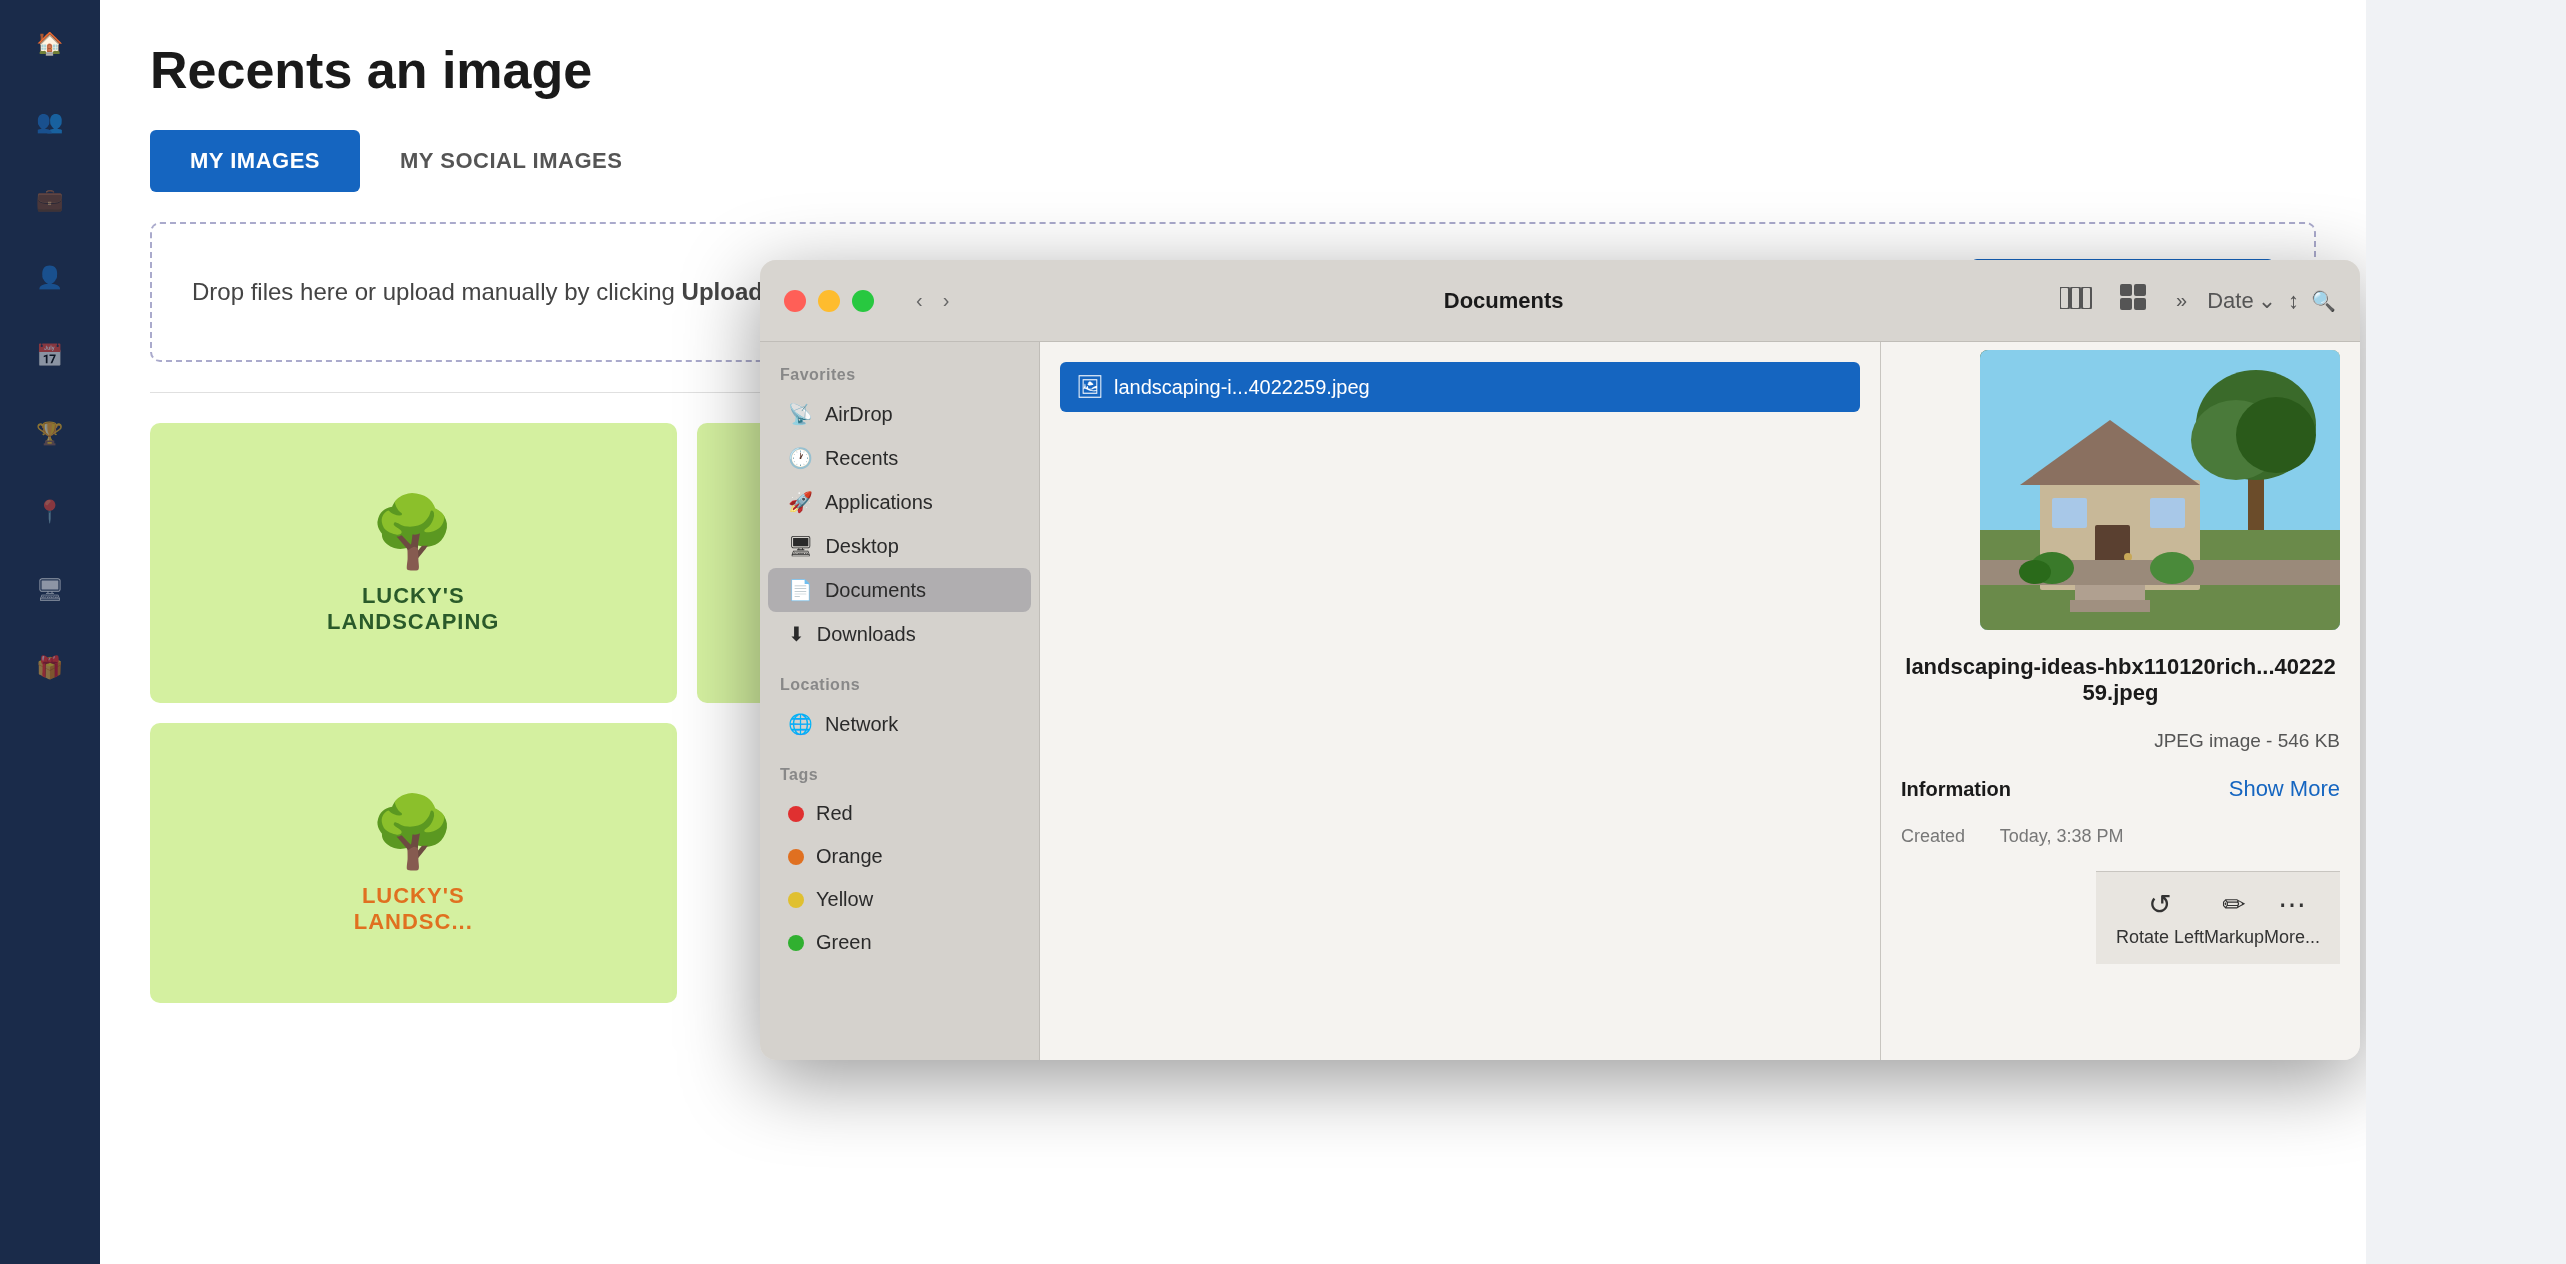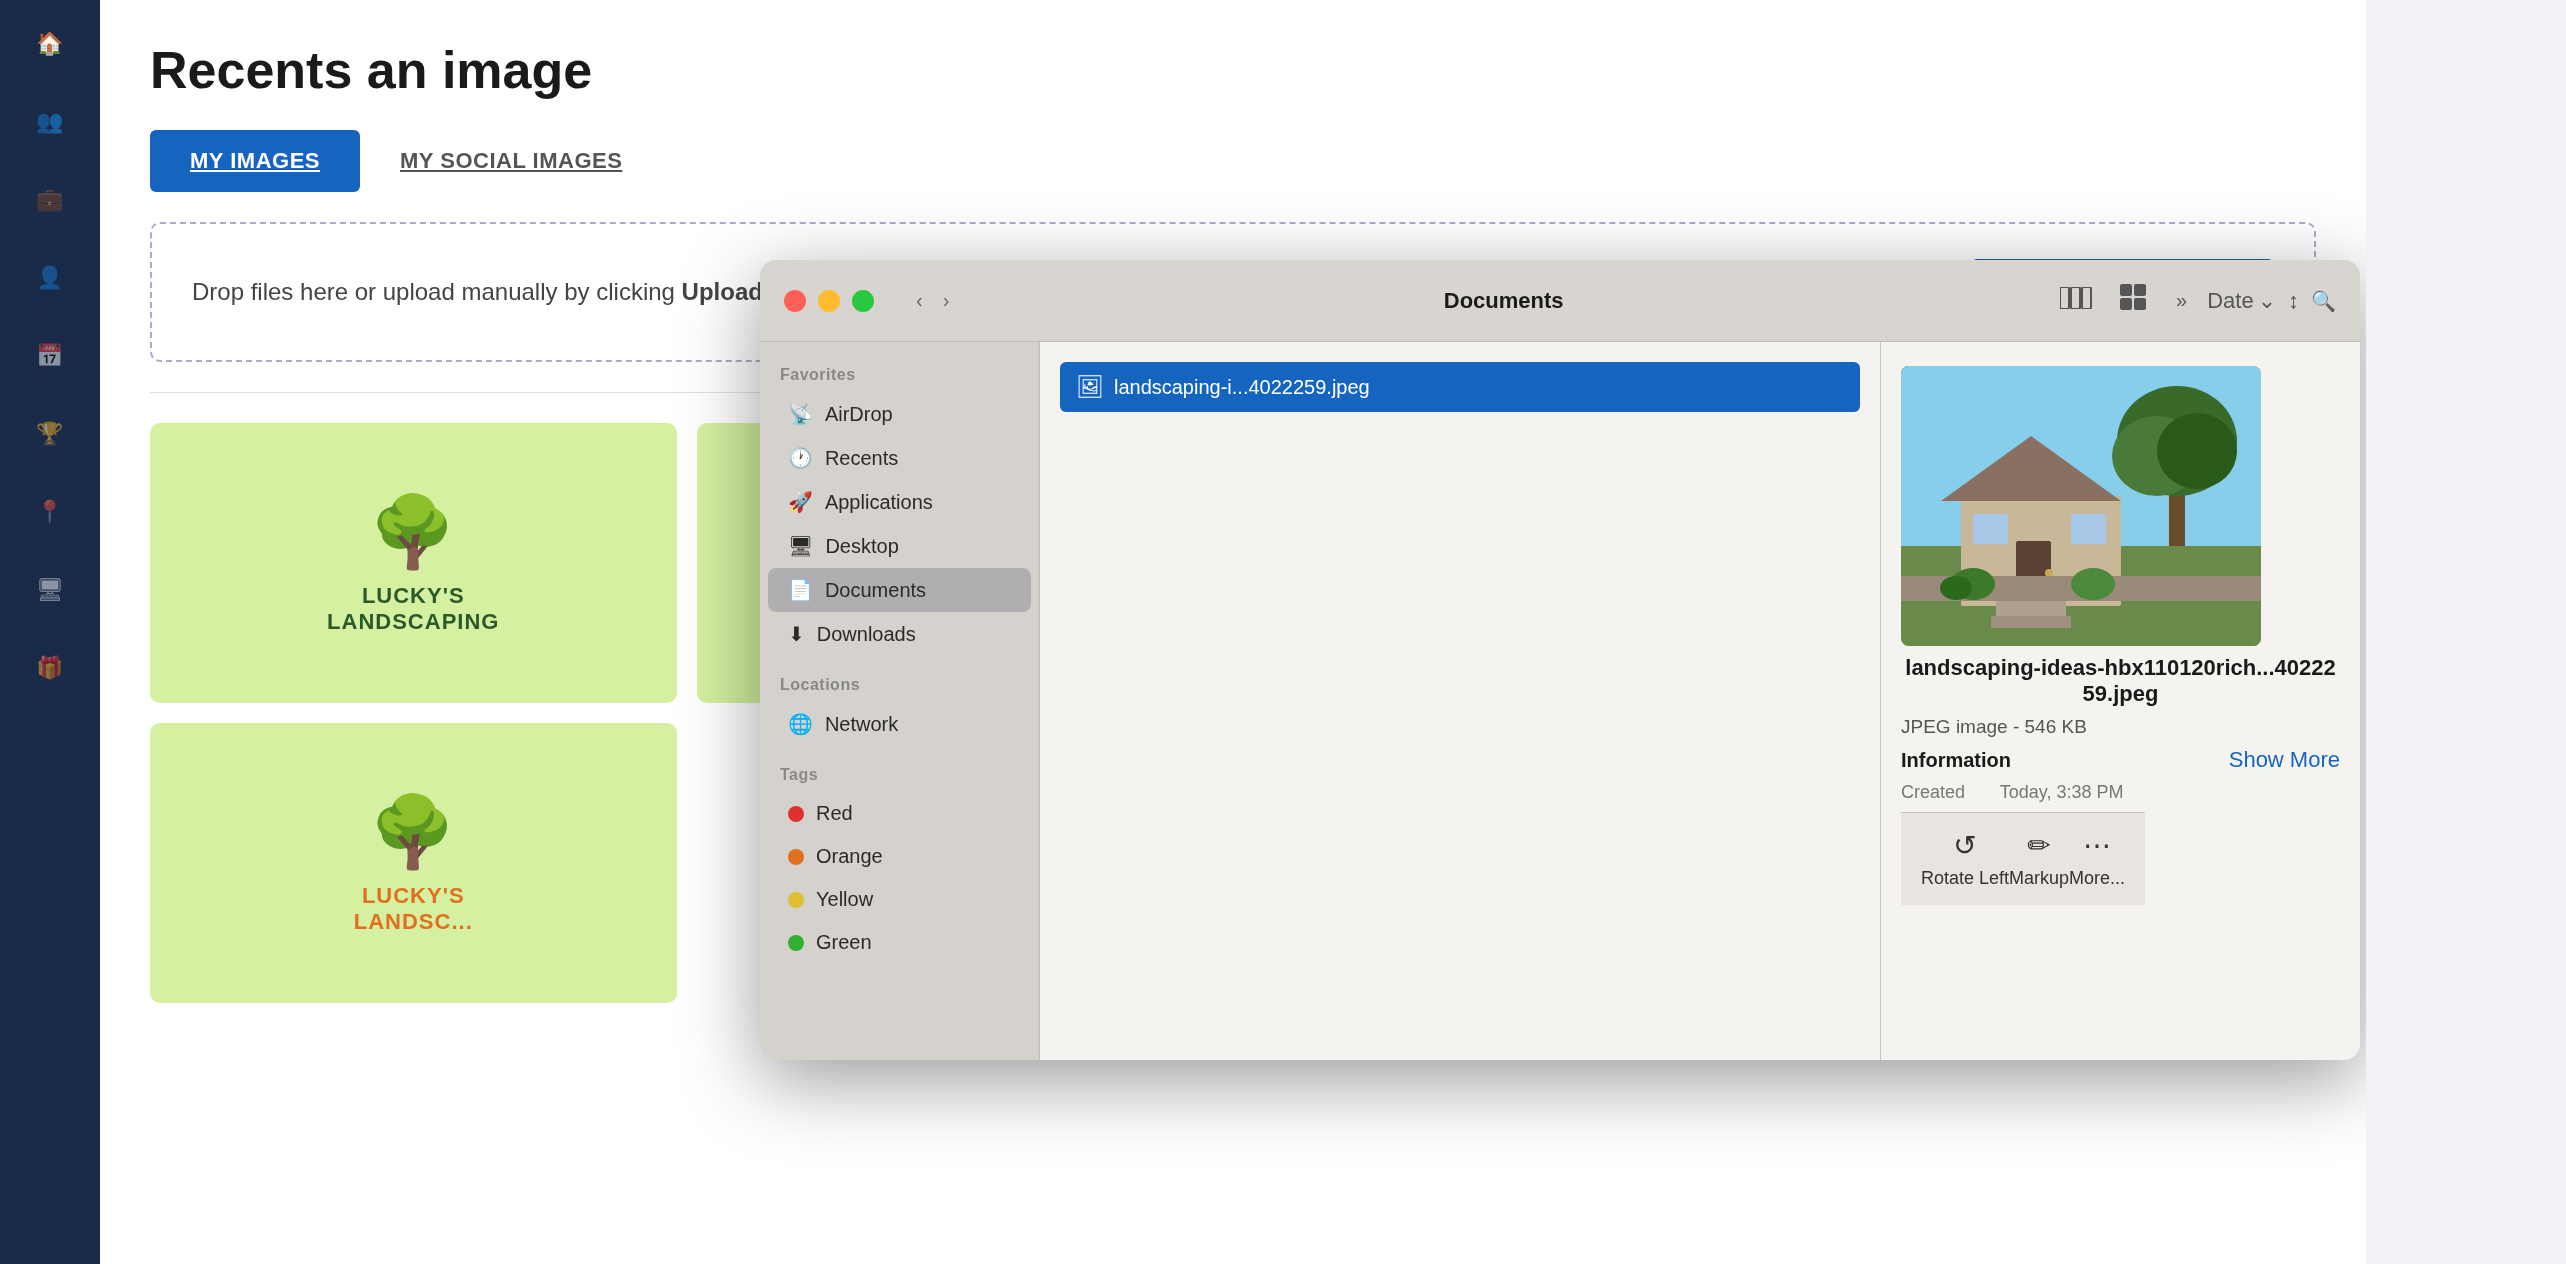--- a/index.html
+++ b/index.html
@@ -64,21 +64,20 @@
     .tab {
       padding: 18px 40px;
       font-size: 22px;
       font-weight: 700;
       letter-spacing: 0.5px;
       cursor: pointer;
       border-radius: 6px;
       color: #555;
       background: transparent;
       border: none;
-      text-decoration: underline;
     }
     .tab.active {
       background: #1565c0;
       color: #fff;
     }
 
     
     .upload-area {
       border: 2px dashed #aac;
       border-radius: 10px;
@@ -340,23 +339,23 @@
       font-size: 22px;
     }
 
     
     .finder-preview {
       width: 480px;
       background: #f5f3f0;
       border-left: 1px solid #c8c5c0;
       display: flex;
       flex-direction: column;
-      align-items: flex-start;
-      padding: 24px 20px;
-      gap: 9px;
+      align-items: flex-end;
+      padding: 8px 20px;
+      gap: 24px;
       overflow-y: auto;
     }
 
     .preview-image {
       width: 360px;
       height: 280px;
       border-radius: 8px;
       overflow: hidden;
       background: #888;
     }

